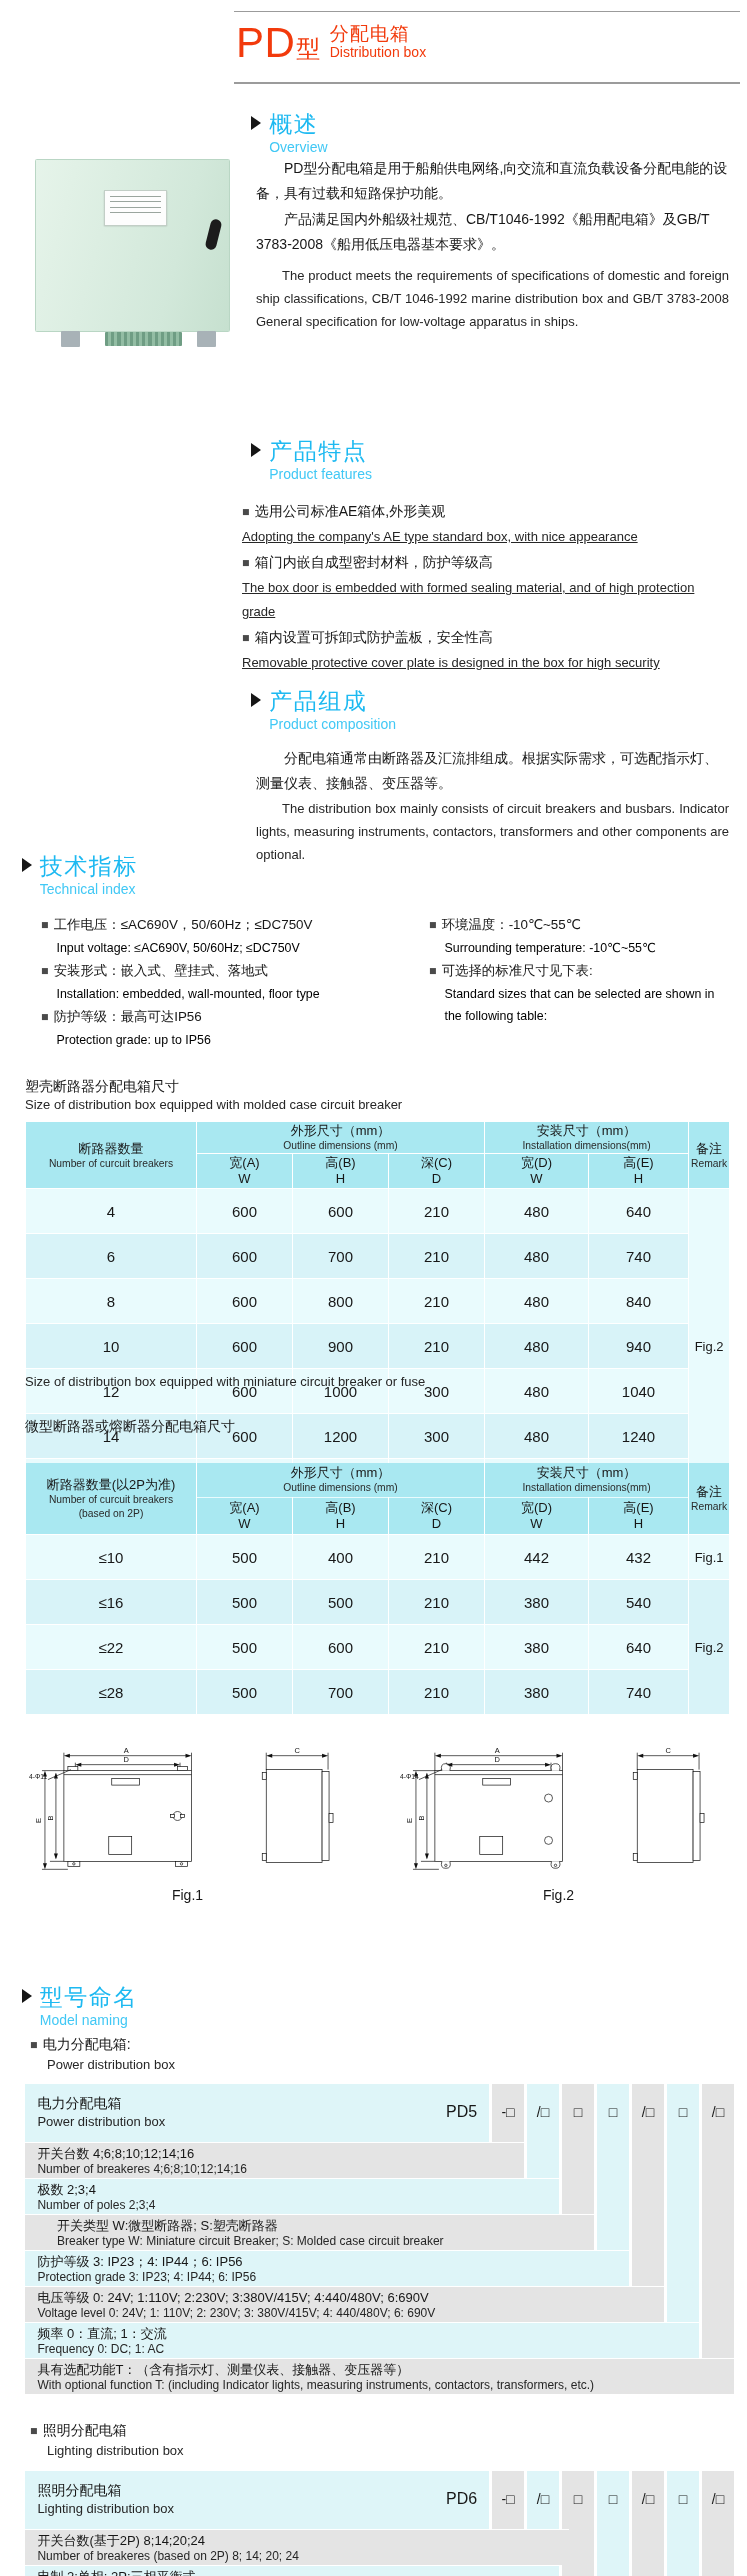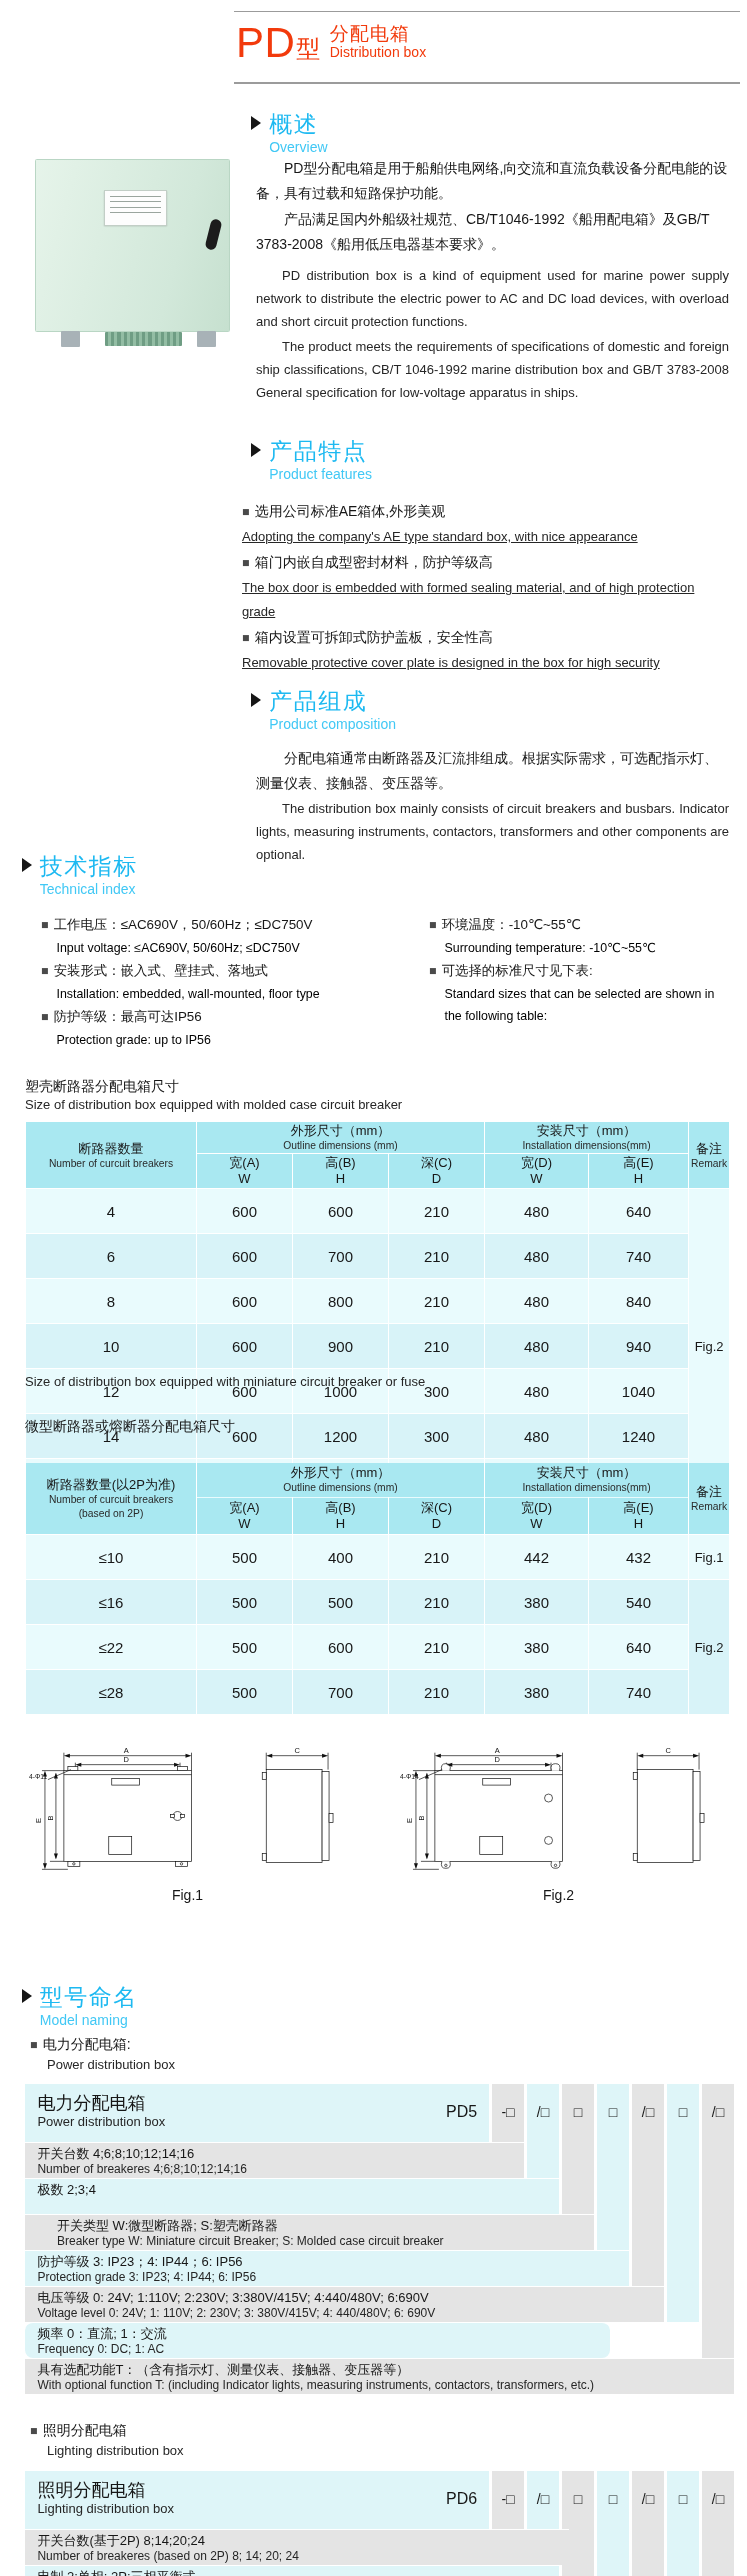--- a/index.html
+++ b/index.html
@@ -58,21 +58,21 @@
   .figwrap{position:absolute;top:1744px;}
   .figcap{position:absolute;top:1887px;font-size:14px;text-align:center;color:#171717;}
   svg text{font-family:"Liberation Sans","DejaVu Sans",sans-serif;}
   
   .nm-bullet{position:absolute;left:30px;display:flex;gap:5.2px;align-items:baseline;font-size:14px;color:#171717;}
   .nm-bullet-en{position:absolute;left:47px;font-size:13px;color:#262626;}
   .diagram{position:absolute;left:25px;width:709px;height:310px;}
   .dg-strip{position:absolute;top:0;width:32px;}
   .dg-strip.g{background:#e4e4e4;}.dg-strip.c{background:#def5f8;}
   .dg-head{position:absolute;left:0;top:0;width:464px;height:58px;background:#def5f8;box-sizing:border-box;padding:10.3px 0 0 12.4px;}
-  .dg-head .cn{font-size:18px;line-height:18.5px;color:#171717;}
+  .dg-head .cn{font-size:14px;line-height:18.5px;color:#171717;}
   .dg-head .en{font-size:13px;line-height:17px;color:#262626;}
   .dg-code{position:absolute;left:421px;top:18.5px;font-size:16px;color:#171717;}
   .dg-sym{position:absolute;top:19.6px;width:32px;text-align:center;font-size:14px;color:#171717;}
   .dg-row{position:absolute;left:0;height:36px;box-sizing:border-box;border-top:1.5px solid #fff;padding:2.6px 0 0 12.4px;}
   .dg-row.g{background:#e4e4e4;}.dg-row.c{background:#def5f8;}
   .dg-row .cn{font-size:13px;line-height:16px;color:#171717;white-space:nowrap;}
   .dg-row .en{font-size:12px;line-height:15px;color:#262626;white-space:nowrap;}
 </style>
 </head>
 <body>
@@ -108,21 +108,20 @@
     <span class="tri"></span>
     <span>
         <div class="sh-cn">概述</div>
           <div class="sh-en">Overview</div>
       </span>
   </div>
   <div class="flowbox" style="left:256px;top:156px;width:473px" id="ov-paras">
       <div class="para-cn">PD型分配电箱是用于船舶供电网络,向交流和直流负载设备分配电能的设备，具有过载和短路保护功能。</div>
       <div class="para-cn">产品满足国内外船级社规范、CB/T1046-1992《船用配电箱》及GB/T 3783-2008《船用低压电器基本要求》。</div>
       <div style="margin-top: 7.2px;">
-        <div class="para-en">PD distribution box is a kind of equipment used for marine power supply network to distribute the electric power to AC and DC load devices, with overload and short circuit protection functions.</div>
         <div class="para-en">The product meets the requirements of specifications of domestic and foreign ship classifications, CB/T 1046-1992 marine distribution box and GB/T 3783-2008 General specification for low-voltage apparatus in ships.</div>
       </div>
     </div>
 
   <div class="sec-head" style="left:251px;top:438px">
     <span class="tri"></span>
     <span>
         <div class="sh-cn">产品特点</div>
           <div class="sh-en">Product features</div>
       </span>
@@ -570,34 +569,35 @@
         <div class="dg-sym" style="left: 572px;">□</div>
         <div class="dg-sym" style="left: 607px;">/□</div>
         <div class="dg-sym" style="left: 642px;">□</div>
         <div class="dg-sym" style="left: 677px;">/□</div>
         <div class="dg-row g" style="top: 58px; width: 499px;">
           <div class="cn">开关台数  4;6;8;10;12;14;16</div>
           <div class="en">Number of breakeres  4;6;8;10;12;14;16</div>
         </div>
         <div class="dg-row c" style="top: 94px; width: 534px;">
           <div class="cn">极数  2;3;4</div>
+          <div class="en">Number of poles  2;3;4</div>
         </div>
         <div class="dg-row g" style="top: 130px; width: 569px; padding-left: 32px;">
           <div class="cn">开关类型  W:微型断路器; S:塑壳断路器</div>
           <div class="en">Breaker type W: Miniature circuit Breaker; S: Molded case circuit breaker</div>
         </div>
         <div class="dg-row c" style="top: 166px; width: 604px;">
           <div class="cn">防护等级  3: IP23；4: IP44；6: IP56</div>
           <div class="en">Protection grade  3: IP23; 4: IP44; 6: IP56</div>
         </div>
         <div class="dg-row g" style="top: 202px; width: 639px;">
           <div class="cn">电压等级  0: 24V; 1:110V; 2:230V; 3:380V/415V; 4:440/480V; 6:690V</div>
           <div class="en">Voltage level  0: 24V; 1: 110V; 2: 230V; 3: 380V/415V; 4: 440/480V; 6: 690V</div>
         </div>
-        <div class="dg-row c" style="top: 238px; width: 585px; border-radius: 8px;">
+        <div class="dg-row c" style="top: 238px; width: 674px;">
           <div class="cn">频率  0：直流;  1：交流</div>
           <div class="en">Frequency  0: DC; 1: AC</div>
         </div>
         <div class="dg-row g" style="top: 274px; width: 709px;">
           <div class="cn">具有选配功能T：（含有指示灯、测量仪表、接触器、变压器等）</div>
           <div class="en">With optional function T: (including Indicator lights, measuring instruments, contactors, transformers, etc.)</div>
         </div>
       </div>
       <div class="nm-bullet" style="top: 2422px;">
         <span class="sq">■</span>

